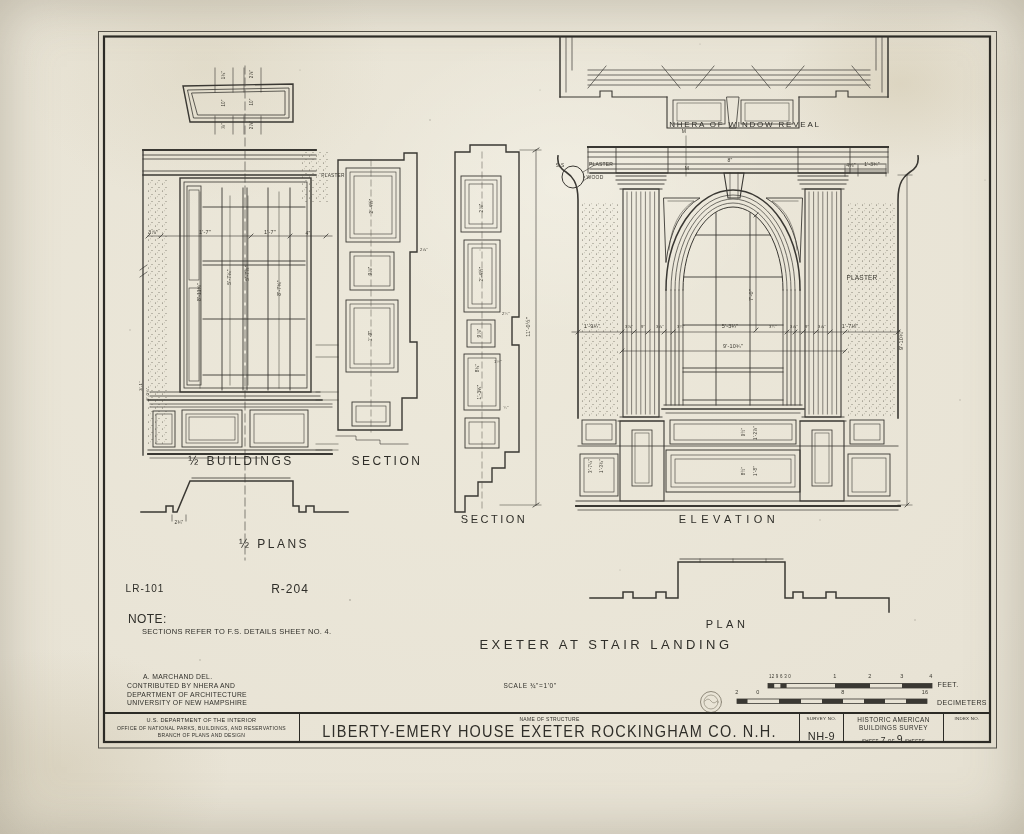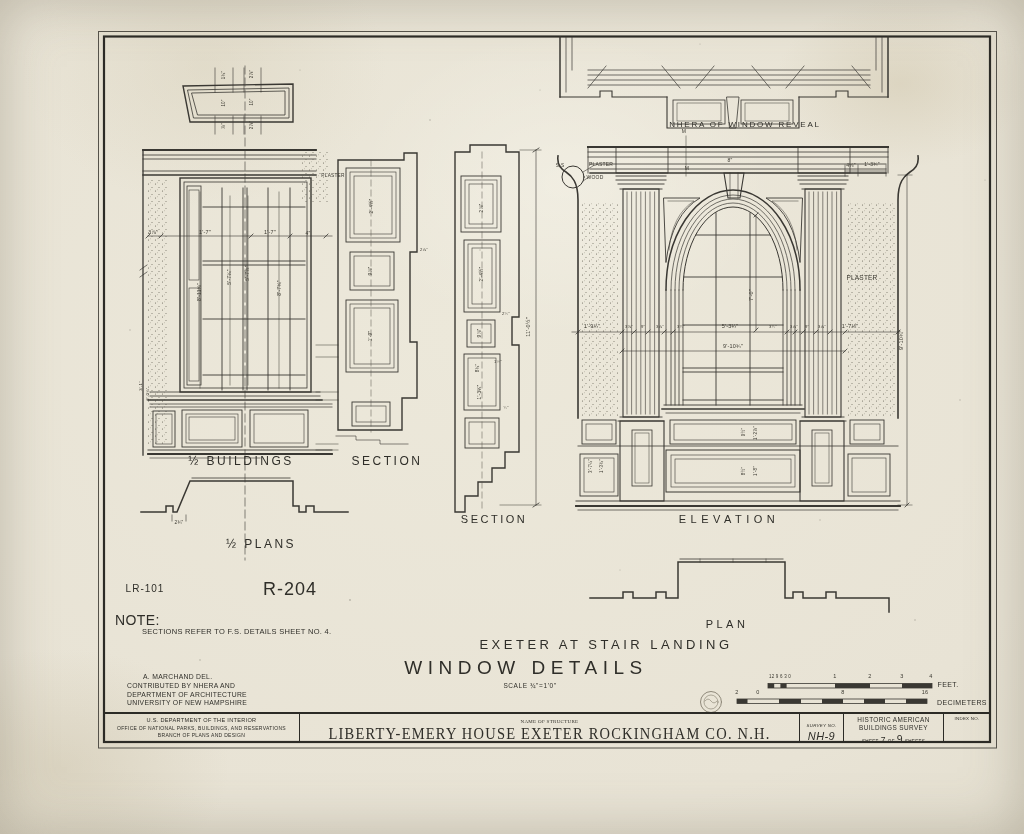--- a/index.html
+++ b/index.html
@@ -15,22 +15,22 @@
   }
   svg.linework{position:absolute;left:0;top:0;}
   .lbl{position:absolute;transform:translate(-50%,-50%);white-space:nowrap;color:#2f2e29;line-height:1;}
   .lbl-left{position:absolute;white-space:nowrap;color:#2f2e29;line-height:1;}
   .anno{position:absolute;transform:translate(-50%,-50%);white-space:nowrap;color:#3a3830;line-height:1;letter-spacing:.2px;}
   .anno.rot{transform:translate(-50%,-50%) rotate(-90deg);}
   .titleblock{position:absolute;left:104px;top:712px;width:886px;height:30px;border-top:2.2px solid #2c2b26;display:flex;box-sizing:border-box;}
   .tb-cell{box-sizing:border-box;height:100%;display:flex;flex-direction:column;align-items:center;justify-content:center;overflow:hidden;}
   .tb-cell + .tb-cell{border-left:1.8px solid #2c2b26;}
   .tb-c1{width:195px;}
-  .tb-c2{width:500px;justify-content:flex-end;font-family:Liberation Serif, serif;}
-  .tb-c3{width:44px;justify-content:flex-end;font-style:italic;}
+  .tb-c2{width:500px;justify-content:flex-start;}
+  .tb-c3{width:44px;justify-content:space-between;}
   .tb-c4{width:100px;justify-content:flex-start;}
   .tb-c5{flex:1;justify-content:flex-start;}
   .tb-small{font-size:5.6px;letter-spacing:.3px;line-height:1.55;text-align:center;}
   .tb-tiny{font-size:5px;letter-spacing:.3px;margin-top:1.5px;}
   .tb-name{font-size:14.5px;letter-spacing:1.2px;margin-top:1px;transform:scaleY(1.18);}
   .tb-survey{font-size:11px;letter-spacing:.4px;margin-top:2px;}
   .tb-org{font-size:6.4px;letter-spacing:.4px;line-height:1.35;margin-top:1.5px;text-align:center;}
   .tb-sheetline{font-size:4.6px;letter-spacing:.3px;margin-top:.5px;display:flex;align-items:baseline;gap:2px;}
   .tb-num{font-size:8.5px;}
   .tb-num-big{font-size:10.5px;}
@@ -353,30 +353,29 @@
       <span class="anno" style="left: 931px; top: 677px; font-size: 5.5px;">4</span>
       <span class="anno" style="left: 737px; top: 693px; font-size: 5.5px;">2</span>
       <span class="anno" style="left: 758px; top: 693px; font-size: 5.5px;">0</span>
       <span class="anno" style="left: 843px; top: 693px; font-size: 5.5px;">8</span>
       <span class="anno" style="left: 925px; top: 693px; font-size: 5.5px;">16</span>
     </div>
 
 <div class="lbl" style="left:745px;top:125px;font-size:8px;letter-spacing:1.8px">NHERA OF WINDOW REVEAL</div>
 <div class="lbl" style="left:241px;top:461px;font-size:12px;letter-spacing:2.5px">½ BUILDINGS</div>
 <div class="lbl" style="left:387px;top:461px;font-size:12px;letter-spacing:2.5px">SECTION</div>
-<div class="lbl" style="left:261px;top:544px;font-size:12px;letter-spacing:2.5px">½ PLANS</div>
+<div class="lbl" style="left:274px;top:544px;font-size:12px;letter-spacing:2.5px">½ PLANS</div>
 <div class="lbl" style="left:494px;top:519px;font-size:11px;letter-spacing:2.5px">SECTION</div>
 <div class="lbl" style="left:729px;top:519px;font-size:11px;letter-spacing:4.5px">ELEVATION</div>
 <div class="lbl" style="left:727px;top:624px;font-size:11px;letter-spacing:3.5px">PLAN</div>
 <div class="lbl" style="left:606px;top:644px;font-size:13px;letter-spacing:3.5px">EXETER AT STAIR LANDING</div>
-<div class="lbl" style="left:526px;top:667px;font-size:19px;letter-spacing:5.5px">WINDOW DETAILS</div>
 <div class="lbl" style="left:530px;top:686px;font-size:6.5px;letter-spacing:.6px">SCALE ¾"=1'0"</div>
 <div class="lbl" style="left:145px;top:589px;font-size:10px;letter-spacing:1px">LR-101</div>
-<div class="lbl" style="left:290px;top:589px;font-size:18px;letter-spacing:1px">R-204</div>
-<div class="lbl-left" style="left:115px;top:613px;font-size:14px;letter-spacing:.4px">NOTE:</div>
+<div class="lbl" style="left:290px;top:589px;font-size:12px;letter-spacing:1px">R-204</div>
+<div class="lbl-left" style="left:128px;top:613px;font-size:12px;letter-spacing:.4px">NOTE:</div>
 <div class="lbl-left" style="left:142px;top:628px;font-size:7.5px;letter-spacing:.3px">SECTIONS REFER TO F.S. DETAILS SHEET NO. 4.</div>
 <div class="lbl-left" style="left:143px;top:674px;font-size:6.8px;letter-spacing:.3px">A. MARCHAND DEL.</div>
 <div class="lbl-left" style="left:127px;top:683px;font-size:6.8px;letter-spacing:.3px">CONTRIBUTED BY NHERA AND</div>
 <div class="lbl-left" style="left:127px;top:692px;font-size:6.8px;letter-spacing:.3px">DEPARTMENT OF ARCHITECTURE</div>
 <div class="lbl-left" style="left:127px;top:700px;font-size:6.8px;letter-spacing:.3px">UNIVERSITY OF NEW HAMPSHIRE</div>
 <div class="lbl" style="left:948px;top:684px;font-size:7px;letter-spacing:.4px">FEET.</div>
 <div class="lbl" style="left:962px;top:702px;font-size:7px;letter-spacing:.4px">DECIMETERS</div>
 
 <div class="titleblock">
   <div class="tb-cell tb-c1">

